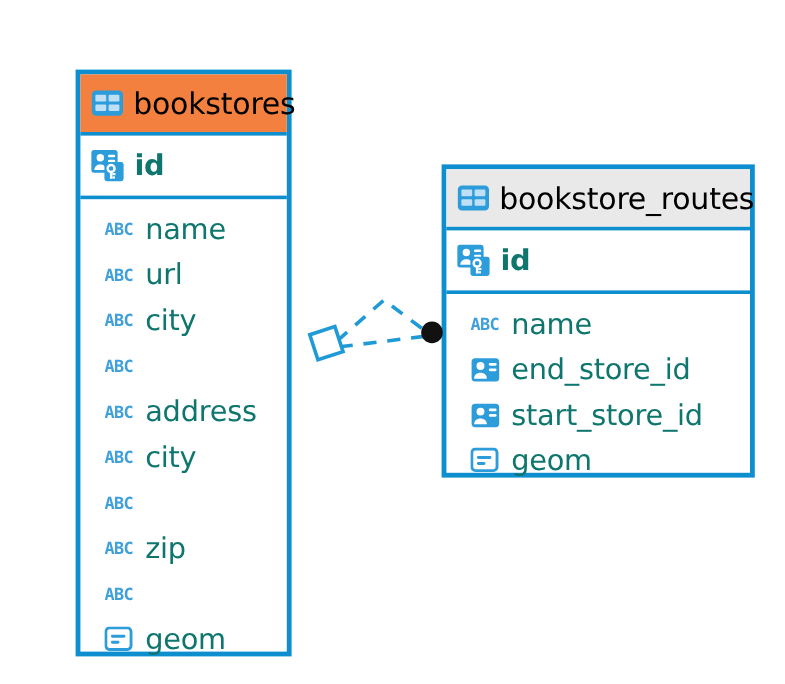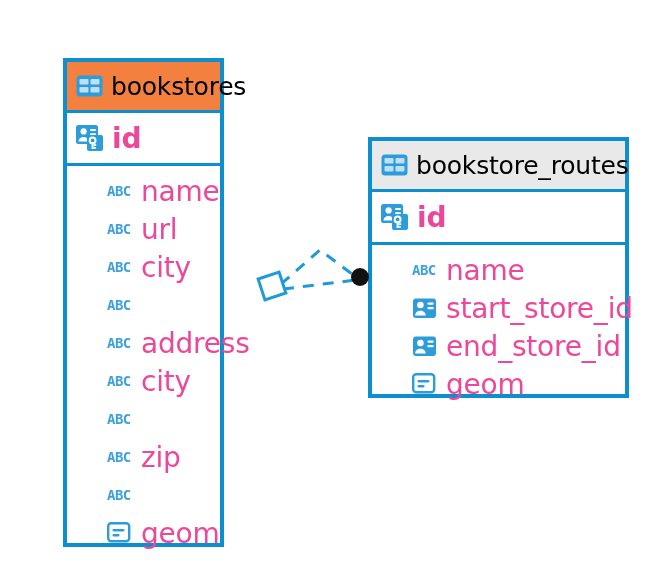--- a/index.html
+++ b/index.html
@@ -51,34 +51,33 @@
   .pk-section {
     box-sizing: border-box;
     border-top: 3px solid #0d8ecf;
     border-bottom: 3px solid #0d8ecf;
     padding: 5px 0 5px 9px;
   }
 
   .fields-section {
     box-sizing: border-box;
     padding: 6px 0 8px 20px;
-    margin-left: 20px;
   }
 
   .field-row {
     display: flex;
     align-items: center;
     gap: 8px;
     height: 38px;
   }
   .field-row.pk { height: 40px; }
 
   .field-label {
-    font-size: 28px;
-    color: #ec4899;
+    font-size: 24px;
+    color: #0f766e;
     white-space: nowrap;
     letter-spacing: -0.2px;
   }
   .field-label.bold { font-weight: bold; }
 
   .icon {
     flex: 0 0 auto;
     display: block;
     line-height: 0;
   }
@@ -90,21 +89,21 @@
     width: 654px;
     height: 570px;
     pointer-events: none;
   }
 </style>
 </head>
 <body>
 
 <div id="canvas">
 
-  <div class="entity" id="entity-bookstores" style="left:63px; top:58px; width:161px; height:489px;">
+  <div class="entity" id="entity-bookstores" style="left:63px; top:58px; width:180px; height:489px;">
 
     <div class="entity-header orange">
       <span class="icon">
         <svg width="27" height="22" viewBox="0 0 27 22">
           <rect x="0.5" y="0.5" width="26" height="21" rx="3.5" fill="#2d9cdb"></rect>
           <rect x="3.5" y="4" width="9" height="5.5" rx="1" fill="#bfe0f4"></rect>
           <rect x="14.5" y="4" width="9" height="5.5" rx="1" fill="#bfe0f4"></rect>
           <rect x="3.5" y="12" width="9" height="5.5" rx="1" fill="#bfe0f4"></rect>
           <rect x="14.5" y="12" width="9" height="5.5" rx="1" fill="#bfe0f4"></rect>
         </svg>
@@ -283,34 +282,34 @@
       <div class="field-row">
         <span class="icon">
           <svg width="26" height="22" viewBox="0 0 26 22">
             <rect x="1" y="1.5" width="23" height="19.5" rx="3" fill="#2d9cdb"></rect>
             <circle cx="8.4" cy="8" r="3.3" fill="#ffffff"></circle>
             <path d="M3.1 18.6c0-3.2 2.4-4.9 5.3-4.9s5.3 1.7 5.3 4.9z" fill="#ffffff"></path>
             <rect x="15.4" y="5.4" width="6.4" height="2.3" rx="1.1" fill="#ffffff"></rect>
             <rect x="15.4" y="10" width="6.4" height="2.3" rx="1.1" fill="#ffffff"></rect>
           </svg>
         </span>
-        <span class="field-label">start_store_id</span>
+        <span class="field-label">end_store_id</span>
       </div>
 
       <div class="field-row">
         <span class="icon">
           <svg width="26" height="22" viewBox="0 0 26 22">
             <rect x="1" y="1.5" width="23" height="19.5" rx="3" fill="#2d9cdb"></rect>
             <circle cx="8.4" cy="8" r="3.3" fill="#ffffff"></circle>
             <path d="M3.1 18.6c0-3.2 2.4-4.9 5.3-4.9s5.3 1.7 5.3 4.9z" fill="#ffffff"></path>
             <rect x="15.4" y="5.4" width="6.4" height="2.3" rx="1.1" fill="#ffffff"></rect>
             <rect x="15.4" y="10" width="6.4" height="2.3" rx="1.1" fill="#ffffff"></rect>
           </svg>
         </span>
-        <span class="field-label">end_store_id</span>
+        <span class="field-label">start_store_id</span>
       </div>
 
       <div class="field-row">
         <span class="icon">
           <svg width="26" height="22" viewBox="0 0 26 22">
             <rect x="1.2" y="1.2" width="21" height="18" rx="3" fill="#ffffff" stroke="#2d9cdb" stroke-width="2.4"></rect>
             <rect x="5.5" y="7" width="12" height="2.4" rx="1.1" fill="#2d9cdb"></rect>
             <rect x="5.5" y="12" width="7" height="2.4" rx="1.1" fill="#2d9cdb"></rect>
           </svg>
         </span>

